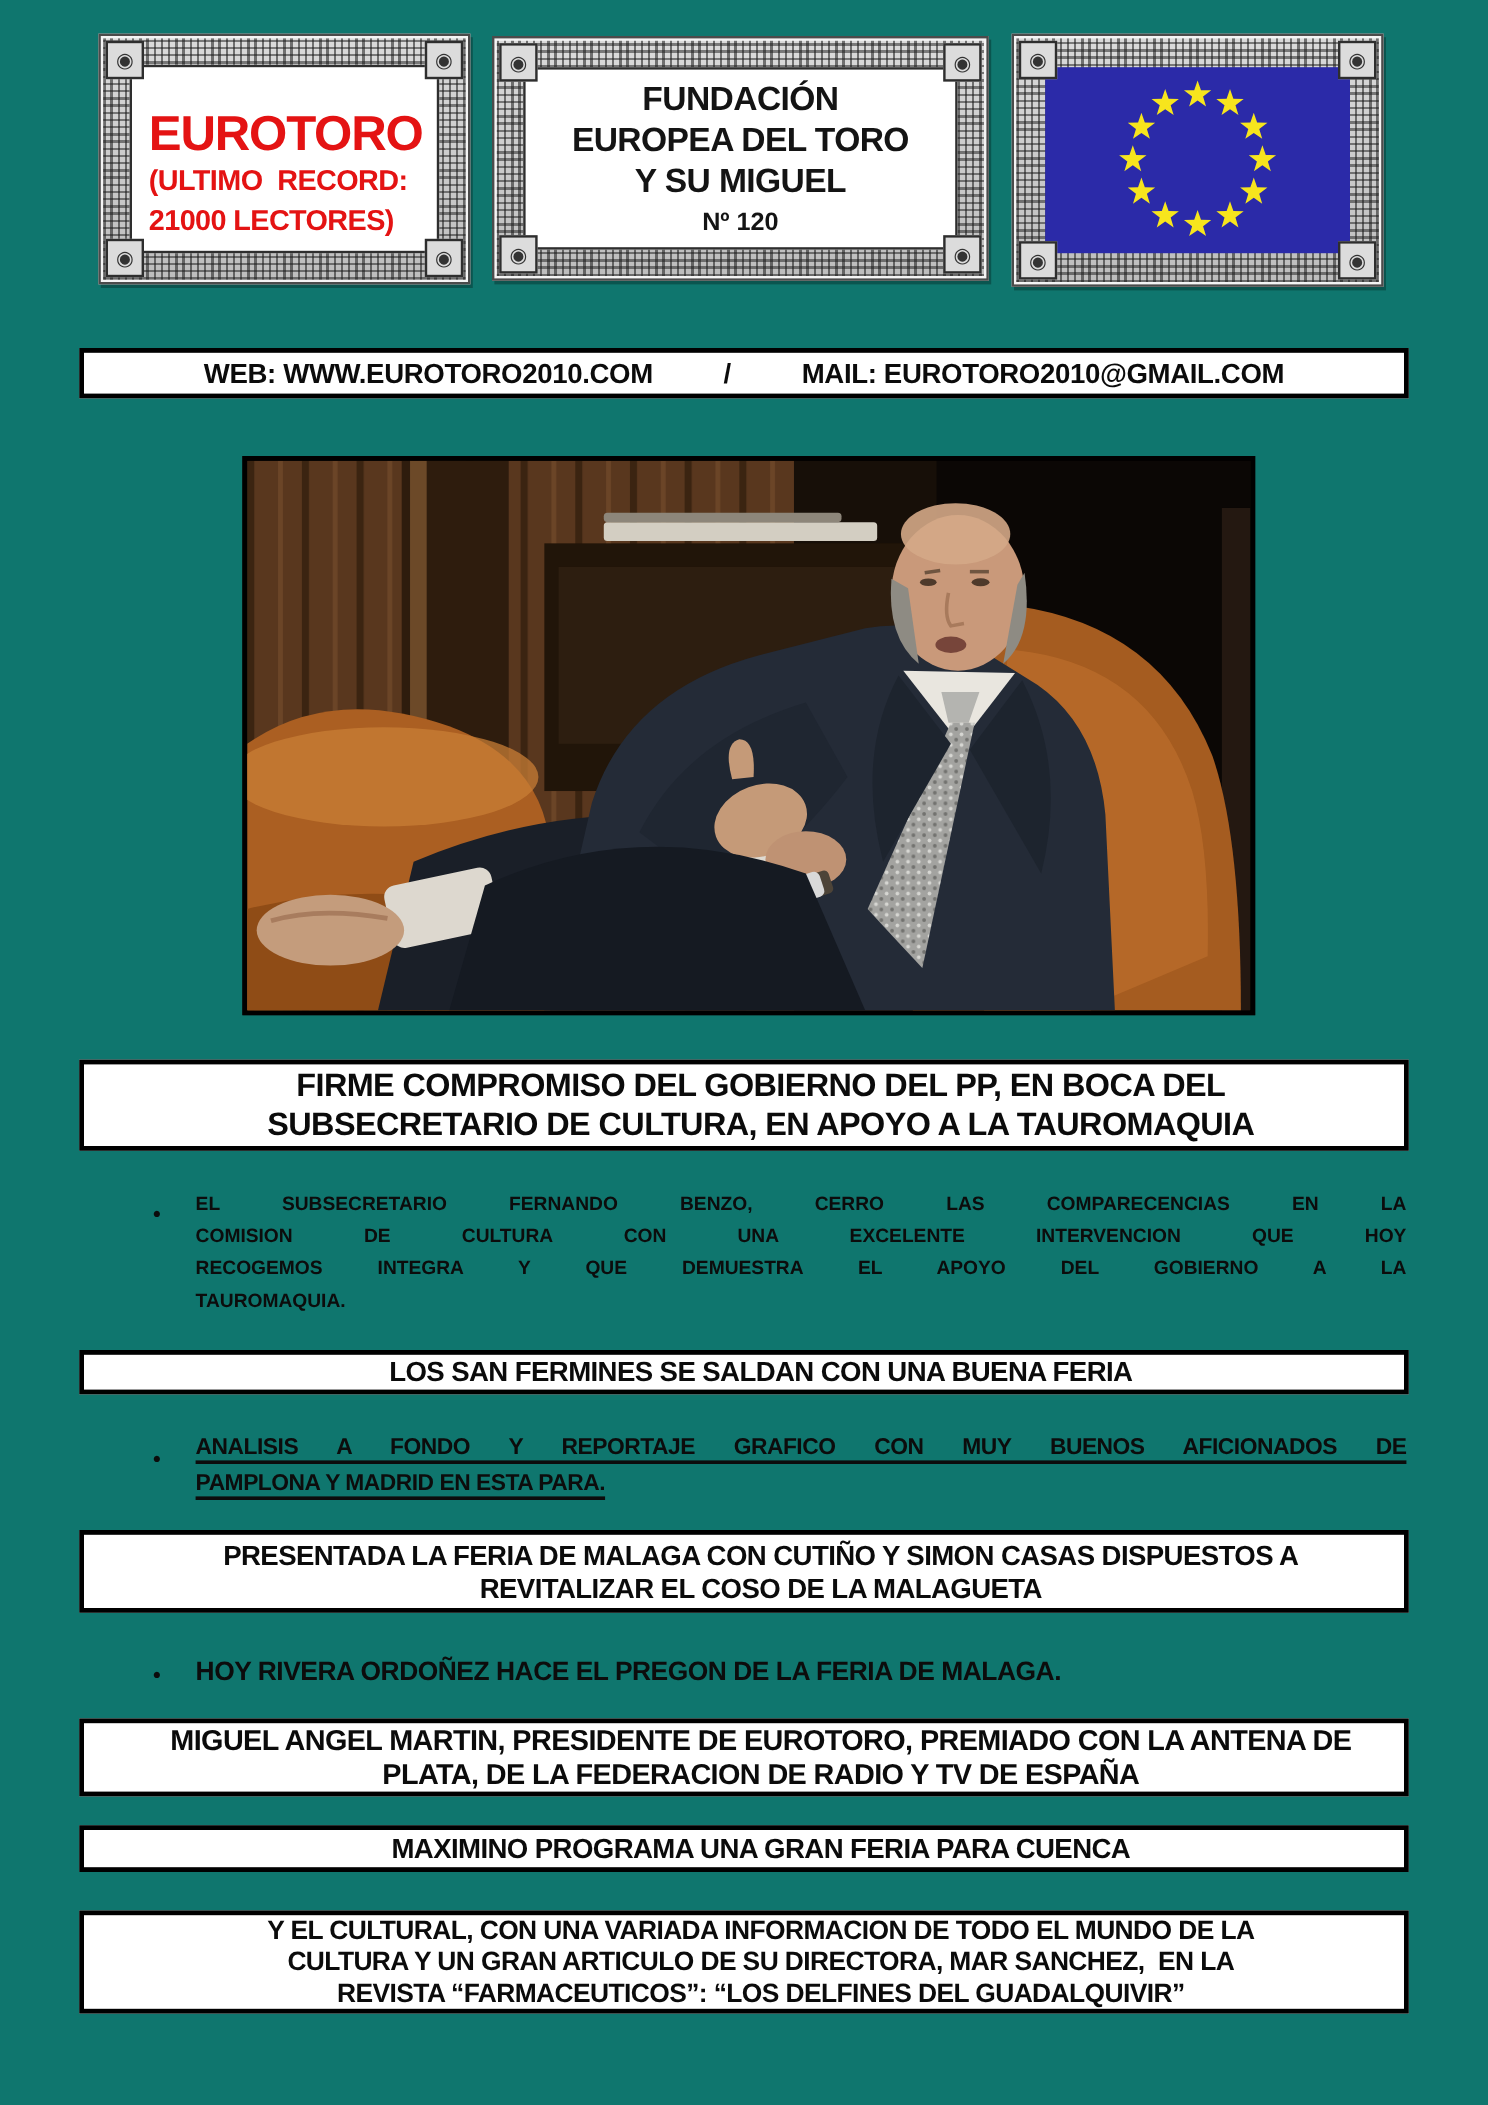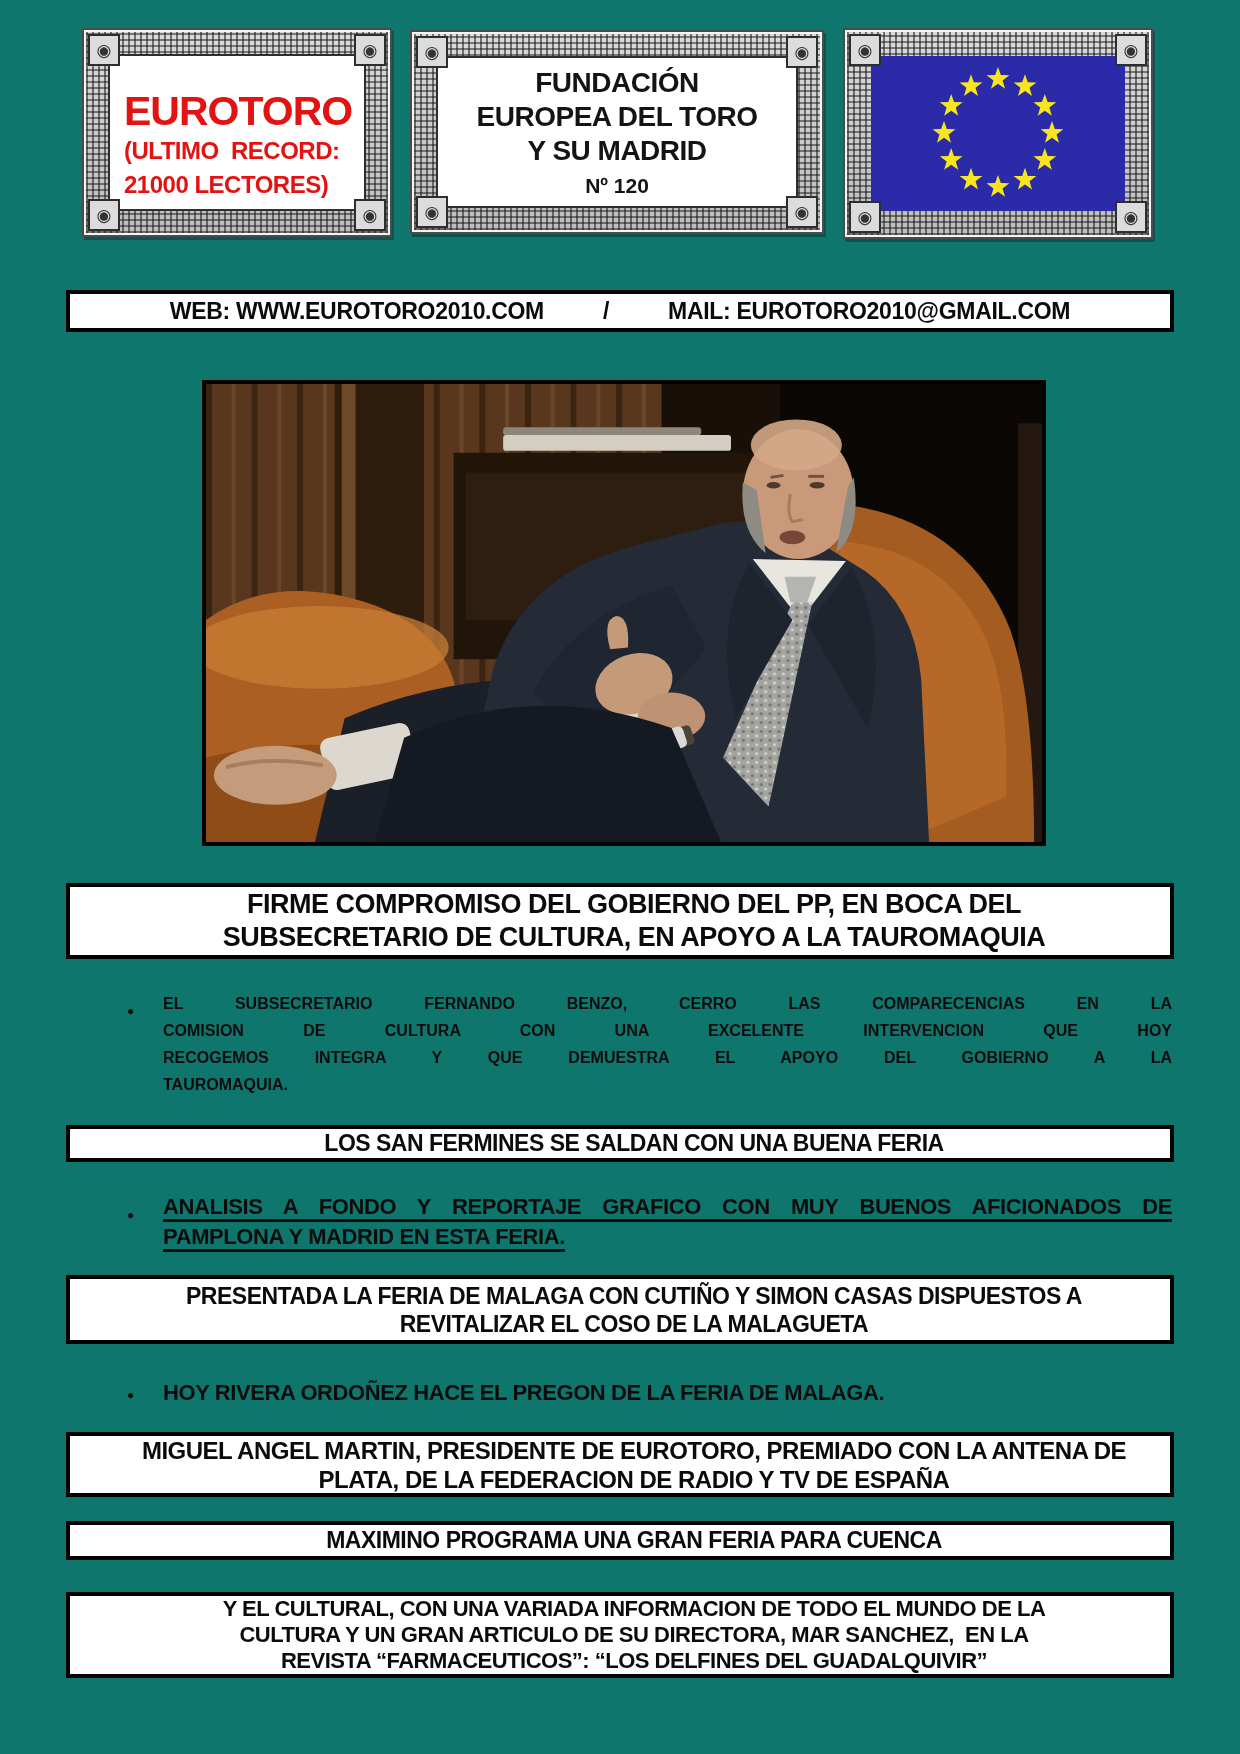--- a/index.html
+++ b/index.html
@@ -53,21 +53,21 @@
   #box4{top:1432px;height:65px;font-size:24px;line-height:29px;}
   #box5{top:1521px;height:39px;font-size:23px;}
   #box6{top:1592px;height:86px;font-size:22px;line-height:26px;}
 
   
   .bullet{position:absolute;left:163px;width:1009px;font-weight:700;color:#0c0c0c;}
   .bullet::before{content:"●";position:absolute;left:-36px;top:8px;font-size:12px;}
   #bullet1{top:990px;font-size:16px;line-height:27px;}
   #bullet1 .jline{text-align:justify;}
   #bullet1 .jline:not(:last-child){text-align-last:justify;}
-  #bullet2{top:1192px;font-size:22px;line-height:30px;letter-spacing:-0.4px;}
+  #bullet2{top:1192px;font-size:19px;line-height:30px;letter-spacing:-0.4px;}
   #bullet2 .jline{text-decoration:underline;text-decoration-thickness:3px;text-underline-offset:5px;}
   #bullet2 .jline:first-child{text-align:justify;text-align-last:justify;}
   #bullet3{top:1380px;font-size:22px;letter-spacing:-0.4px;}
 </style>
 </head>
 <body>
 
 <div class="page">
 
   <div class="stamp stamp-left">
@@ -85,21 +85,21 @@
 
   <div class="stamp stamp-center">
     <div class="band"></div>
     <div class="corner tl"></div>
     <div class="corner tr"></div>
     <div class="corner bl"></div>
     <div class="corner br"></div>
     <div class="inner">
       <div class="fund-line">FUNDACIÓN</div>
       <div class="fund-line">EUROPEA DEL TORO</div>
-      <div class="fund-line">Y SU MADRID</div>
+      <div class="fund-line">Y SU MIGUEL</div>
       <div class="fund-issue">Nº 120</div>
     </div>
   </div>
 
   <div class="stamp stamp-right">
     <div class="band"></div>
     <div class="corner tl"></div>
     <div class="corner tr"></div>
     <div class="corner bl"></div>
     <div class="corner br"></div>
@@ -202,21 +202,21 @@
     <div class="jline">RECOGEMOS INTEGRA Y QUE DEMUESTRA EL APOYO DEL GOBIERNO A LA</div>
     <div class="jline">TAUROMAQUIA.</div>
   </div>
 
   <section class="hbox" id="box2">
     <div class="line">LOS SAN FERMINES SE SALDAN CON UNA BUENA FERIA</div>
   </section>
 
   <div class="bullet" id="bullet2">
     <div class="jline">ANALISIS A FONDO Y REPORTAJE GRAFICO CON MUY BUENOS AFICIONADOS DE</div>
-    <div class="jline">PAMPLONA Y MADRID EN ESTA FERIA.</div>
+    <div class="jline">PAMPLONA Y MADRID EN ESTA PARA.</div>
   </div>
 
   <section class="hbox" id="box3">
     <div class="line">PRESENTADA LA FERIA DE MALAGA CON CUTIÑO Y SIMON CASAS DISPUESTOS A</div>
     <div class="line">REVITALIZAR EL COSO DE LA MALAGUETA</div>
   </section>
 
   <div class="bullet" id="bullet3">
     <div class="jline">HOY RIVERA ORDOÑEZ HACE EL PREGON DE LA FERIA DE MALAGA.</div>
   </div>

